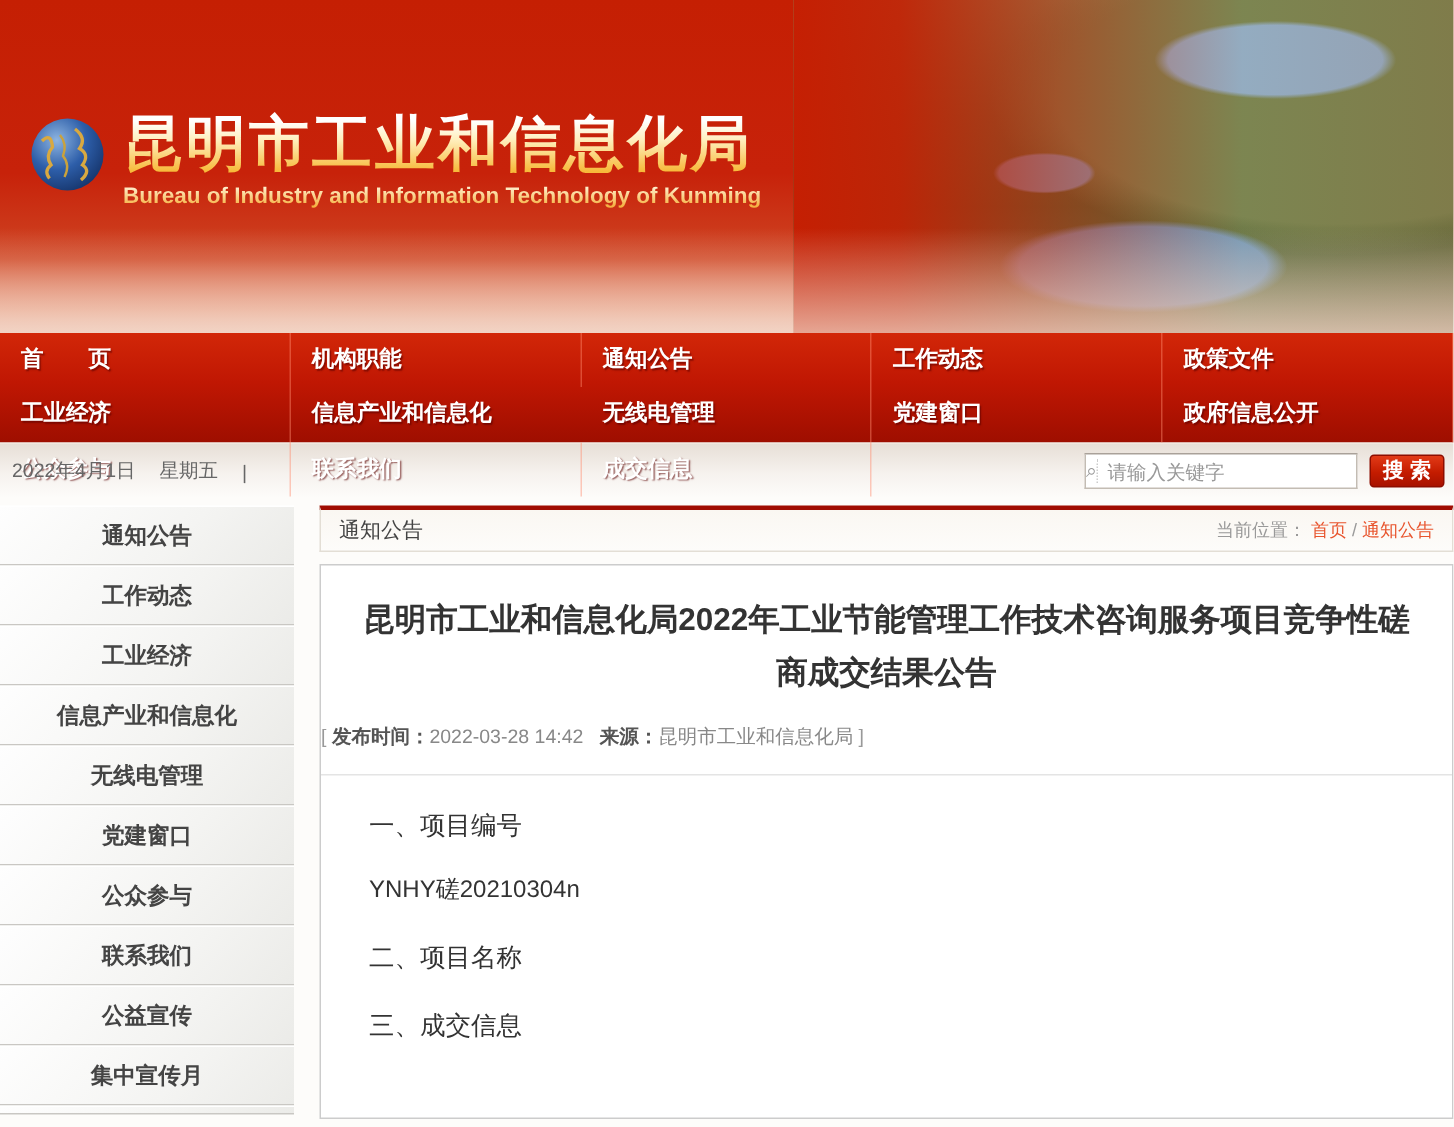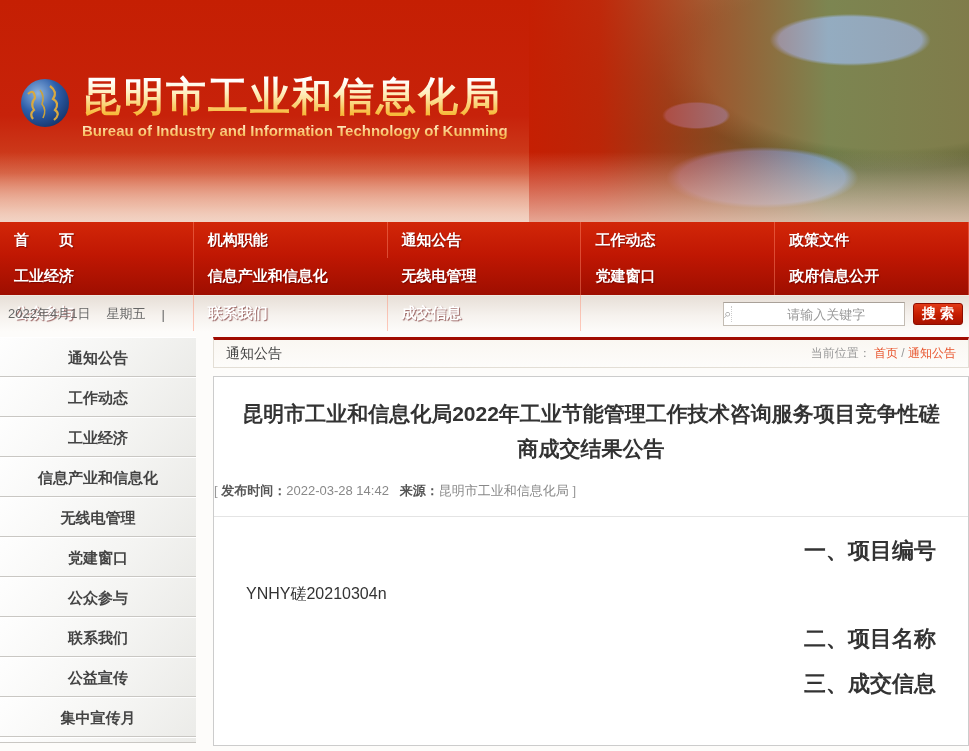--- a/index.html
+++ b/index.html
@@ -41,21 +41,21 @@
 
   
   .datebar { width:969px; height:37px; background:linear-gradient(180deg,#e7dfd7 0%,#f6f2ee 55%,#fdfcfa 100%);
     border-top:1px solid #f0e8e0; display:flex; align-items:center; font-size:13px; color:#666; }
   .datebar .date-group { padding-left:8px; display:flex; gap:16px; align-items:center; }
   .spacer { flex:1; }
   .search-box { display:flex; align-items:center; width:182px; height:24px; background:#fff;
     border:1px solid #c3bcb3; border-top-color:#a9a199; margin-right:8px; }
   .search-box .mag { width:22px; text-align:center; color:#999; border-right:1px dotted #ccc; height:16px; line-height:16px; }
   .search-box input { flex:1; border:none; outline:none; font-size:13px; color:#1d4ed8; padding:0 6px;
-    font-family:"Liberation Sans","DejaVu Sans",sans-serif; background:transparent;text-align:center; }
+    font-family:"Liberation Sans","DejaVu Sans",sans-serif; background:transparent; }
   .search-box input::placeholder { color:#999; }
   .search-btn { width:50px; height:22px; margin-right:6px; cursor:pointer;
     background:linear-gradient(180deg,#e23a17 0%,#c41c00 55%,#a81200 100%);
     border:1px solid #8d0d00; border-radius:3px; color:#fff; font-size:14px; font-weight:bold;
     font-family:"Liberation Sans","DejaVu Sans",sans-serif; }
 
   
   .page { display:flex; width:969px; padding-top:5px; background:#fdfcfa; align-items:flex-start; }
   .sidebar { width:196px; flex:0 0 196px; }
   .side-item { height:40px; line-height:40px; text-align:center; font-size:15px; font-weight:bold;
@@ -72,21 +72,21 @@
   .breadcrumb a { color:#e8552e; text-decoration:none; cursor:pointer; }
 
   .article { margin-top:8px; border:1px solid #ccc; background:#fff; min-height:370px; }
   .article-title { font-size:21px; font-weight:bold; color:#333; text-align:center;
     line-height:1.65; margin:20px 28px 16px; }
   .article-meta { font-size:13px; color:#999; padding-bottom:16px;
     border-bottom:1px solid #e4e4e4; }
   .article-meta b { color:#555; }
   .article-meta .val { color:#888; }
   .article-body { padding:6px 32px 30px; color:#333; }
-  .sec-heading { font-size:22px; font-weight:bold; line-height:35px; margin-top:10px;text-align:right; }
+  .sec-heading { font-size:17px; font-weight:normal; line-height:35px; margin-top:10px; }
   .sec-para { font-size:16px; line-height:35px; margin-top:8px; }
 </style>
 </head>
 <body>
 
 <div class="banner">
   <div class="city"></div>
   <div class="fade"></div>
   <div class="brand">
     <svg class="globe" viewBox="0 0 50 50">

